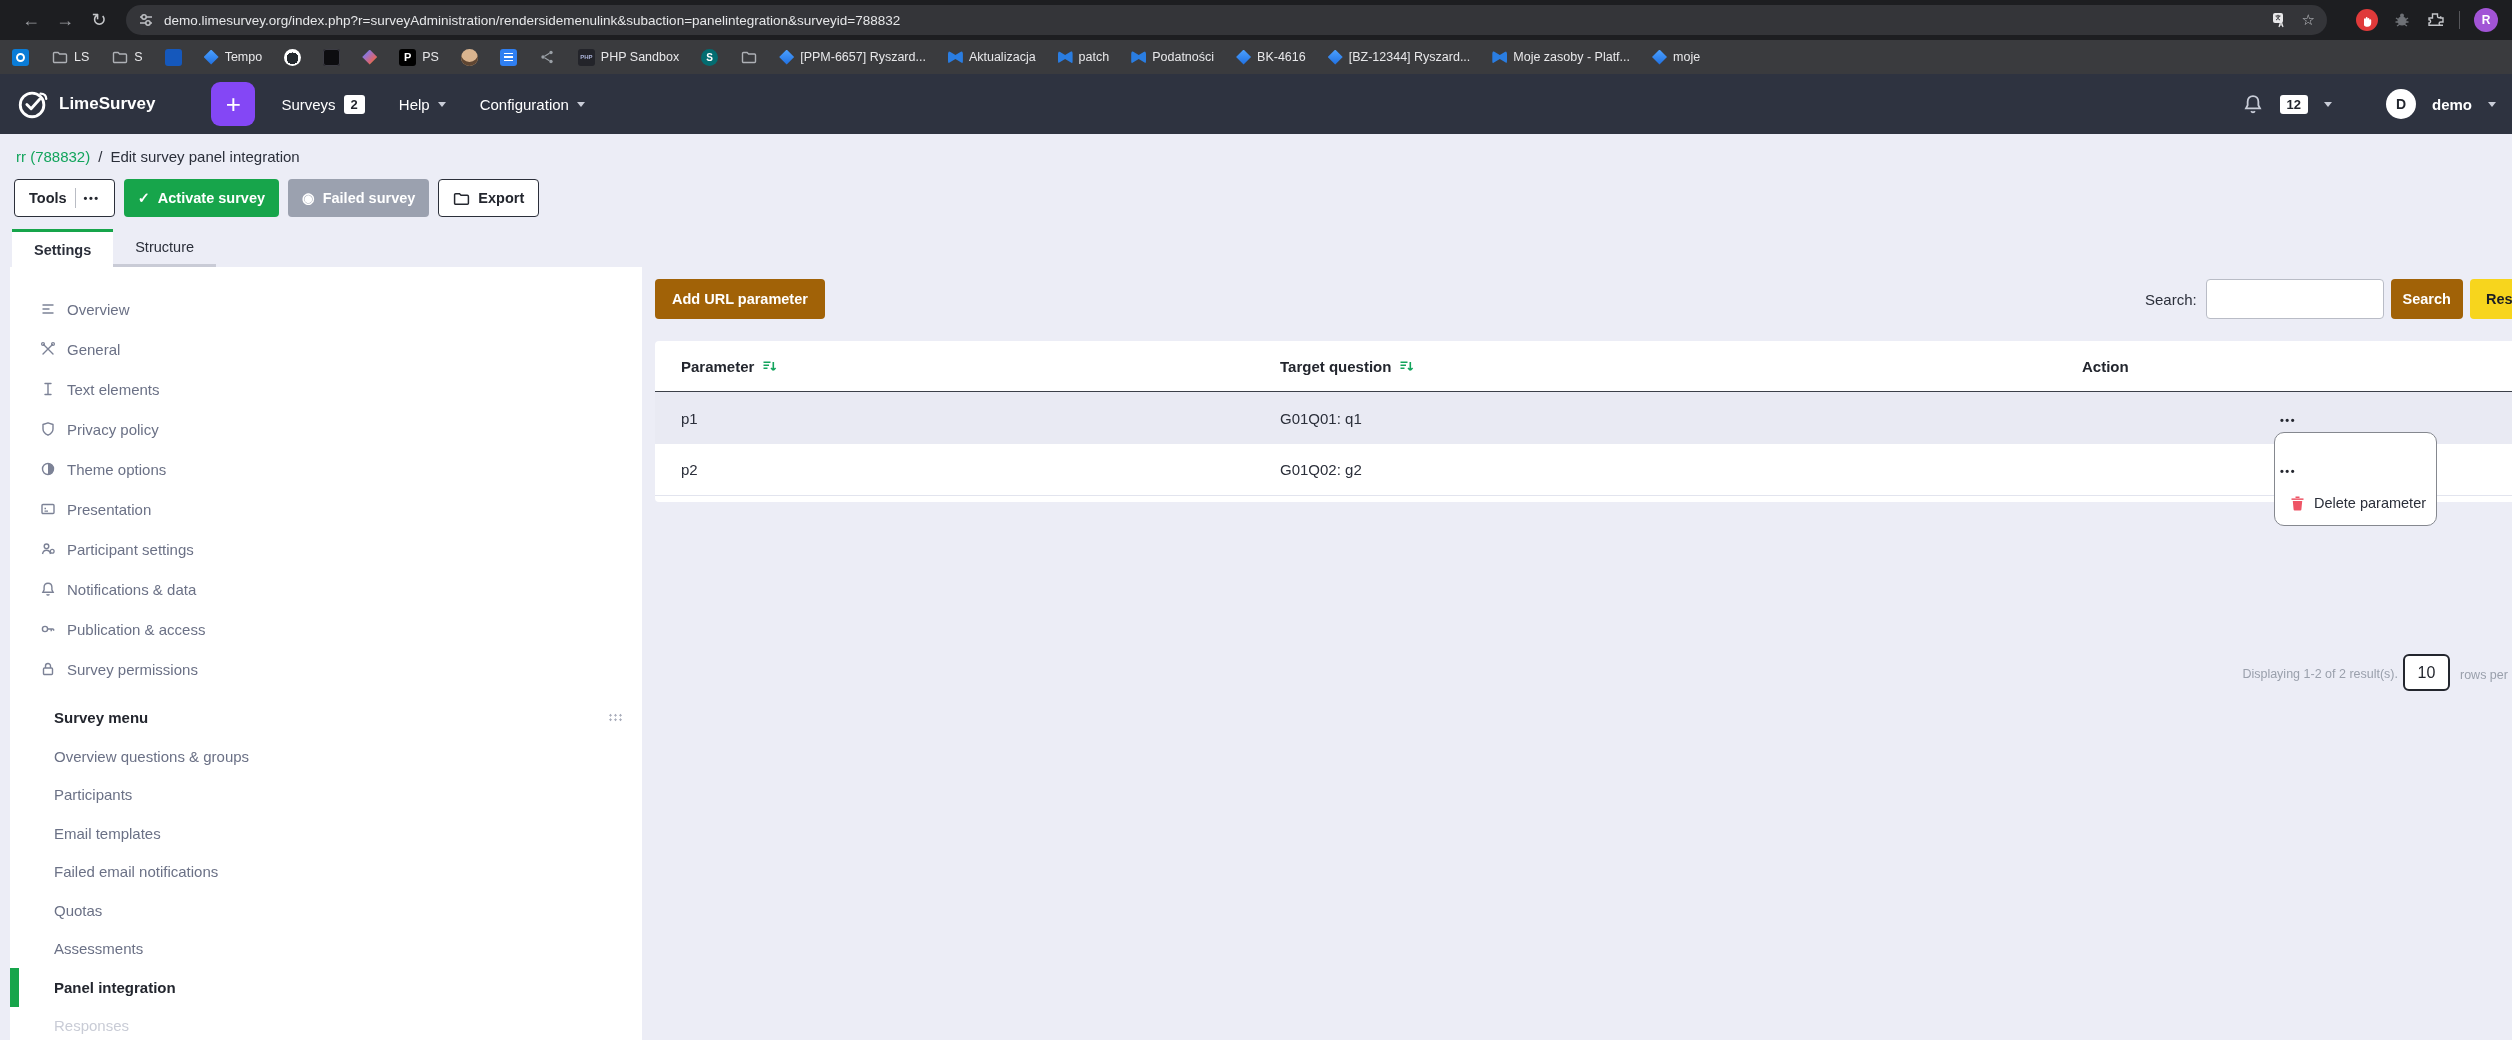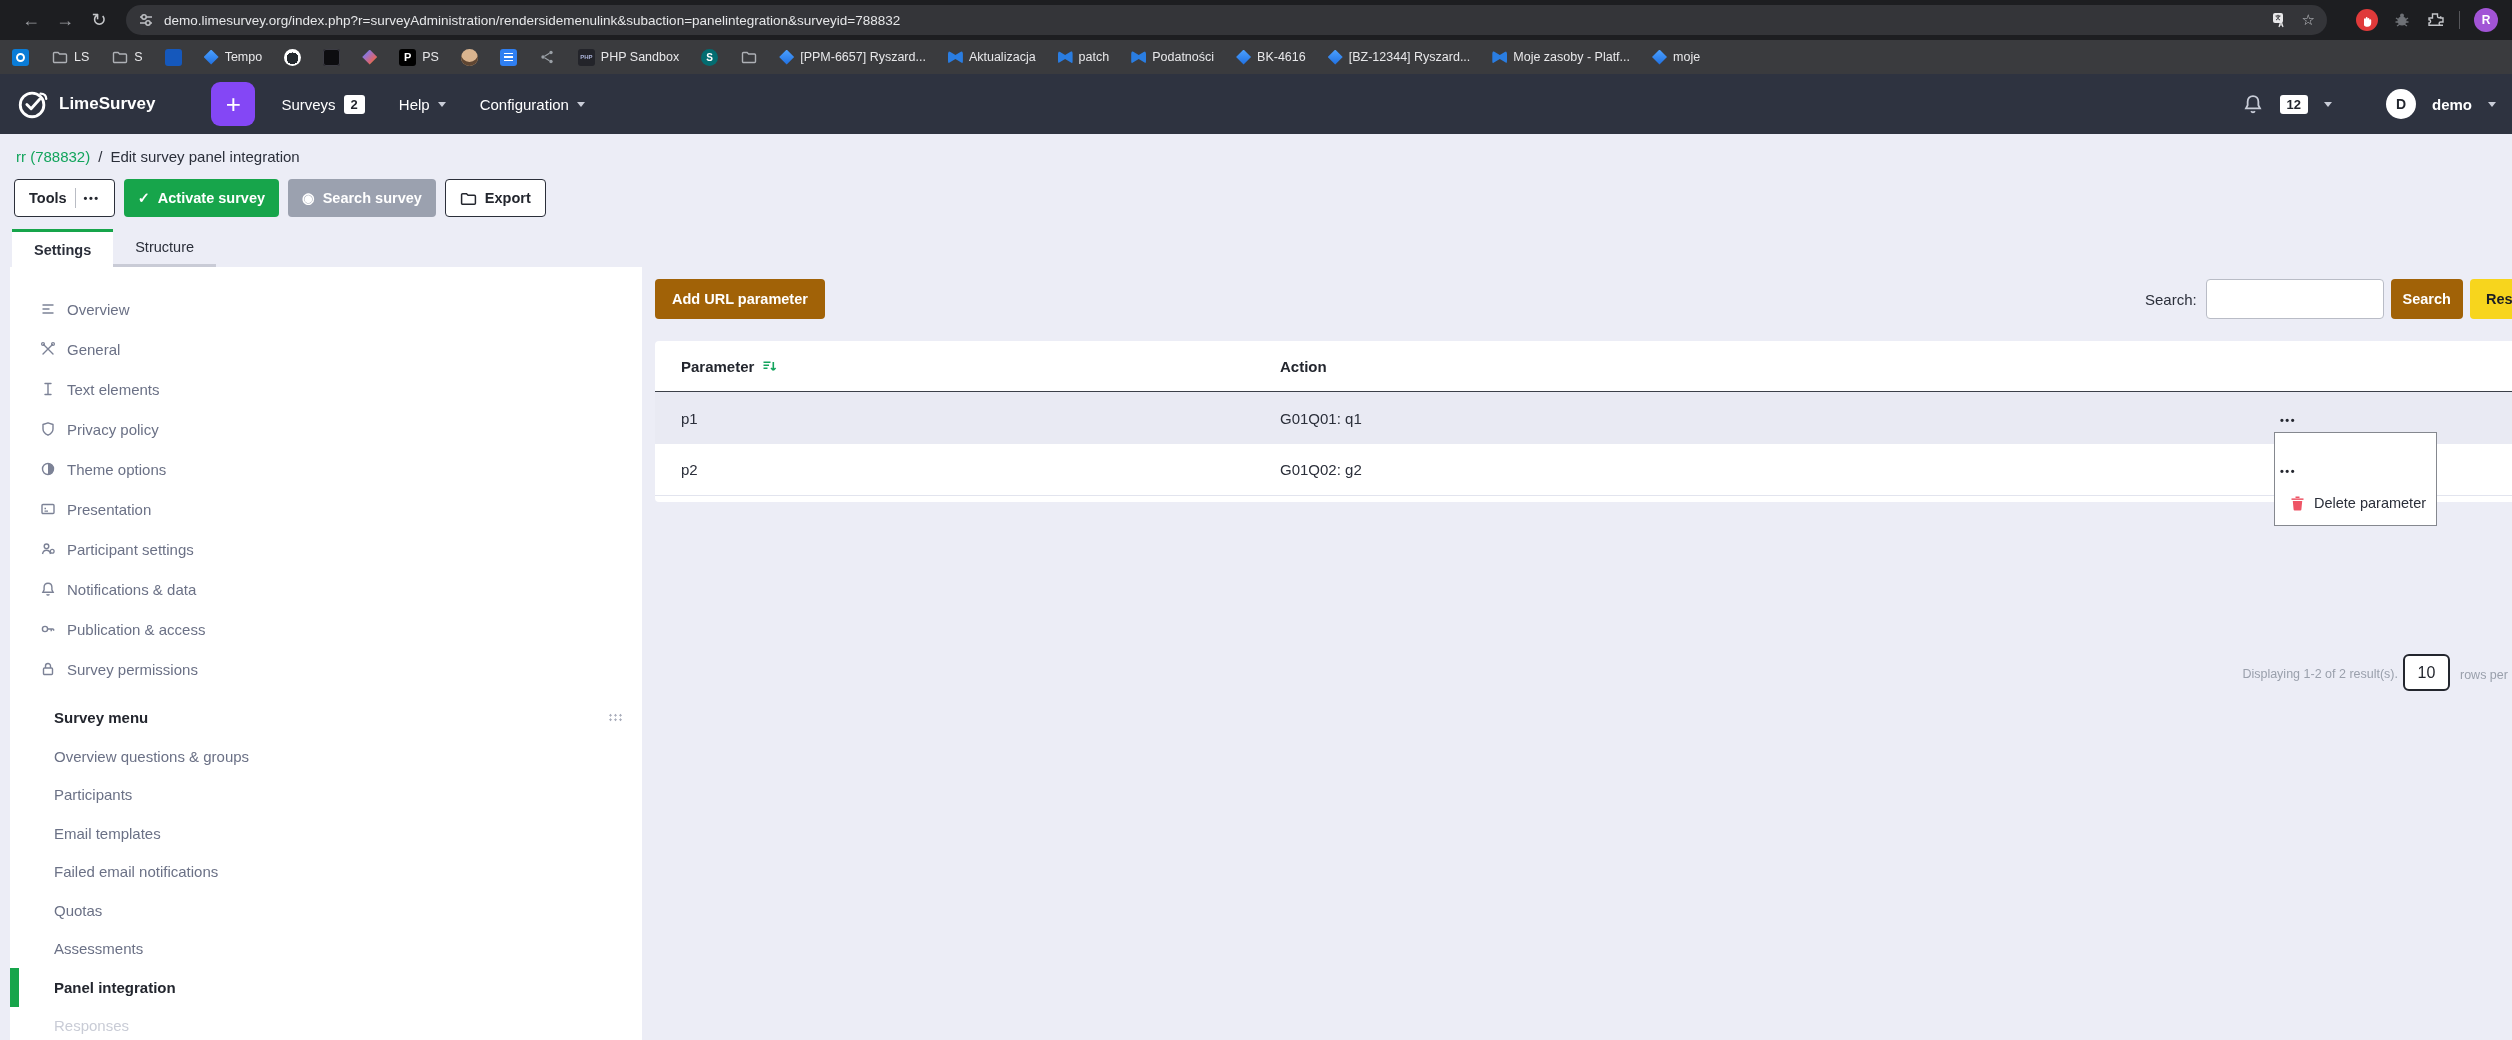--- a/index.html
+++ b/index.html
@@ -118,21 +118,21 @@
   .trow, .thead { display:grid; grid-template-columns:625px 802px auto; align-items:center; }
   .thead { height:51px; border-bottom:1px solid #3c4049; }
   .th { font-size:15px; font-weight:bold; color:#23262e; display:flex; align-items:center; gap:8px; }
   .c1 { padding-left:26px; }
   .trow { height:52px; font-size:15px; color:#2b2f3a; }
   .trow.odd { background:#e9eaf3; }
   .trow.even { border-bottom:1px solid #e2e4ee; }
   .dots-btn { background:none; border:none; font-size:11px; letter-spacing:1.5px; font-weight:bold;
     color:#23262e; cursor:pointer; margin-left:198px; position:relative; z-index:50; }
   .action-dropdown { position:absolute; left:2274px; top:432px; width:163px; height:94px; background:#fff;
-    border:1px solid #85888f; border-radius:0; z-index:40; }
+    border:1px solid #85888f; border-radius:10px; z-index:40; }
   .dd-item { position:absolute; left:15px; bottom:14px; display:flex; align-items:center; gap:9px;
     font-size:14.5px; color:#2b2f3a; cursor:pointer; white-space:nowrap; }
 
   .pager-summary { position:absolute; left:2220px; top:667px; width:178px; text-align:right;
     font-size:12.5px; color:#9aa0ac; }
   .page-size-input { position:absolute; left:2403px; top:654px; width:47px; height:37px; text-align:center;
     font-size:16px; color:#23262e; border:2px solid #23262e; border-radius:6px; background:#fff; }
   .pager-suffix { position:absolute; left:2460px; top:668px; font-size:12.5px; color:#9aa0ac; white-space:nowrap; }
 </style>
 </head>
@@ -337,21 +337,21 @@
     <span>Tools</span>
     <span class="divider"></span>
     <span class="dots-sm">•••</span>
   </button>
   <button class="tbtn green">
     <span>✓</span>
     <span>Activate survey</span>
   </button>
   <button class="tbtn gray">
     <span>◉</span>
-    <span>Search survey</span>
+    <span>Failed survey</span>
   </button>
   <button class="tbtn outline">
     <svg width="17" height="15" viewBox="0 0 16 14">
         <path fill="none" stroke="#23262e" stroke-width="1.4" d="M1.5 3.5a1 1 0 011-1h3.6L7.6 4h5.9a1 1 0 011 1v6.5a1 1 0 01-1 1h-11a1 1 0 01-1-1z"></path>
       </svg>
     <span>Export</span>
   </button>
 </div>
 
 <div class="tabs">
@@ -456,20 +456,27 @@
 <div class="table-card">
   <div class="thead">
     <div class="th c1">
       <span>Parameter</span>
       <svg width="15" height="15" viewBox="0 0 15 15">
           <path d="M1.5 3.2h7M1.5 6.2h5.5M1.5 9.2h4" stroke="#12a45c" stroke-width="1.6" fill="none"></path>
           <path d="M11.3 3v8.3M11.3 11.3L9 9M11.3 11.3L13.6 9" stroke="#12a45c" stroke-width="1.6" fill="none"></path>
         </svg>
     </div>
     <div class="th">
+      <span>Target question</span>
+      <svg width="15" height="15" viewBox="0 0 15 15">
+          <path d="M1.5 3.2h7M1.5 6.2h5.5M1.5 9.2h4" stroke="#12a45c" stroke-width="1.6" fill="none"></path>
+          <path d="M11.3 3v8.3M11.3 11.3L9 9M11.3 11.3L13.6 9" stroke="#12a45c" stroke-width="1.6" fill="none"></path>
+        </svg>
+    </div>
+    <div class="th">
       <span>Action</span>
     </div>
   </div>
   <div class="trow odd">
     <div class="td c1">p1</div>
     <div class="td">G01Q01: q1</div>
     <div class="td"><button class="dots-btn">•••</button></div>
   </div>
   <div class="trow even">
     <div class="td c1">p2</div>

